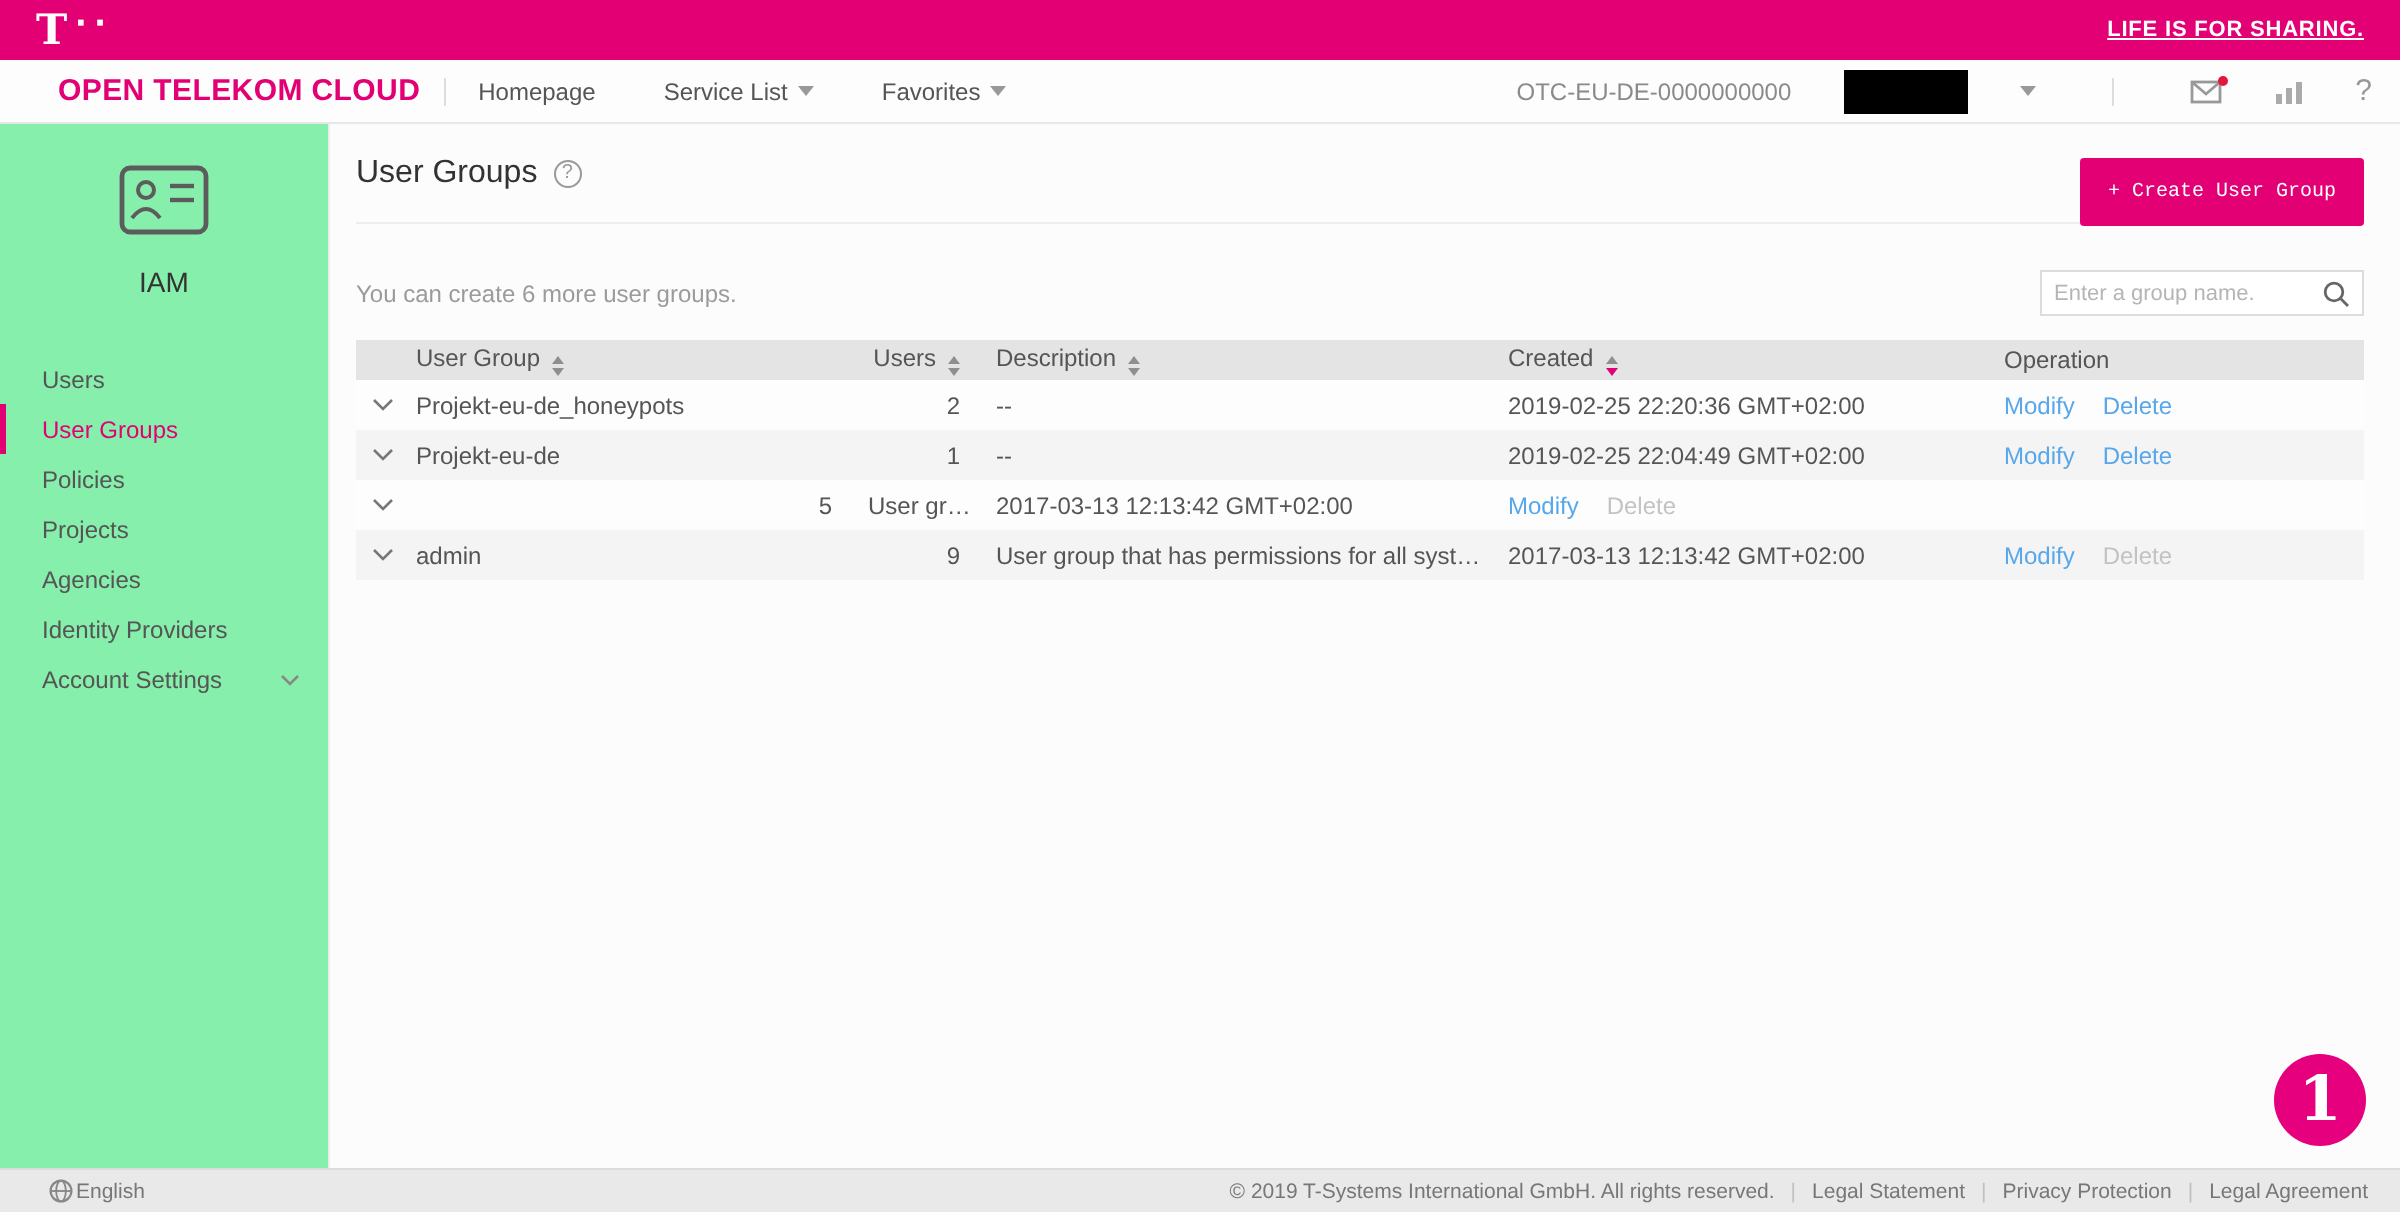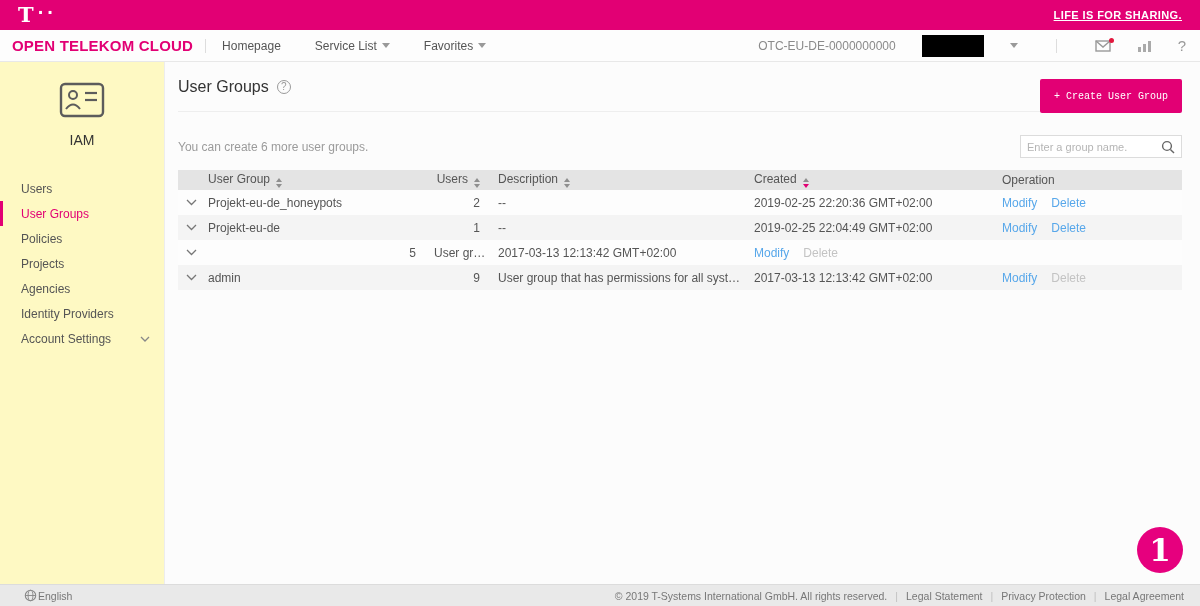--- a/index.html
+++ b/index.html
@@ -6,35 +6,35 @@
   html,body { width:1200px; height:606px; overflow:hidden; font-family:"Liberation Sans", sans-serif; background:#fbfbfb; }
 
   
   .topbar { height:30px; background:#e20074; display:flex; align-items:center; justify-content:space-between; padding:0 18px; }
   .t-logo { color:#fff; display:flex; align-items:flex-start; cursor:pointer; }
   .t-char { font-family:"DejaVu Serif", serif; font-weight:700; font-size:21px; line-height:22px; }
   .t-dots { font-weight:700; font-size:20px; letter-spacing:3px; margin-left:4px; line-height:16px; }
   .slogan { color:#fff; font-size:11px; font-weight:700; letter-spacing:.4px;text-decoration:underline; }
 
   
-  .appheader { height:32px; background:#fdfdfd; border-bottom:1px solid #e8e8e8; display:flex; align-items:center; padding:0 14px 0 12px; }
+  .appheader { height:32px; background:#fdfdfd; border-bottom:1px solid #e8e8e8; display:flex; align-items:center; padding:0 14px 0 29px; }
   .brand { color:#e20074; font-weight:700; font-size:15px; letter-spacing:.2px; cursor:pointer; white-space:nowrap; }
   .vdiv { width:1px; height:14px; background:#ddd; margin:0 12px; }
   .hnav { display:flex; align-items:center; gap:34px; margin-left:4px; }
   .hnav-item { font-size:12px; color:#555; cursor:pointer; display:flex; align-items:center; gap:5px; }
   .caret { width:0; height:0; border-left:4px solid transparent; border-right:4px solid transparent; border-top:5px solid #999; display:inline-block; }
   .header-right { margin-left:auto; display:flex; align-items:center; gap:26px; }
   .account-text { font-size:12px; color:#8a8a8a; }
   .redacted { width:62px; height:22px; background:#000; display:inline-block; }
   .hicon { color:#999; font-size:13px; cursor:pointer; display:flex; align-items:center; position:relative; }
   .mail-dot { position:absolute; top:-2px; right:-3px; width:5px; height:5px; border-radius:50%; background:#e2173d; }
 
   
   .bodywrap { display:flex; height:522px; }
-  .sidebar { width:165px; background:#fef9c3; border-right:1px solid #ededed; padding-top:20px; }
+  .sidebar { width:165px; background:#86efac; border-right:1px solid #ededed; padding-top:20px; }
   .svc-head { text-align:center; margin-bottom:28px; }
   .svc-title { font-size:14px; color:#333; margin-top:10px; }
   .side-item { height:25px; display:flex; align-items:center; padding:0 14px 0 18px; font-size:12px; color:#555; cursor:pointer; border-left:3px solid transparent; justify-content:space-between; }
   .side-item.active { color:#e20074; border-left-color:#e20074; }
   .side-chevron { margin-left:auto; }
 
   
   .main { flex:1; position:relative; background:#fcfcfc; padding:0 18px 0 13px; }
   .titlebar { height:50px; display:flex; align-items:center; border-bottom:1px solid #eee; }
   .page-title { font-size:16px; color:#333; }

